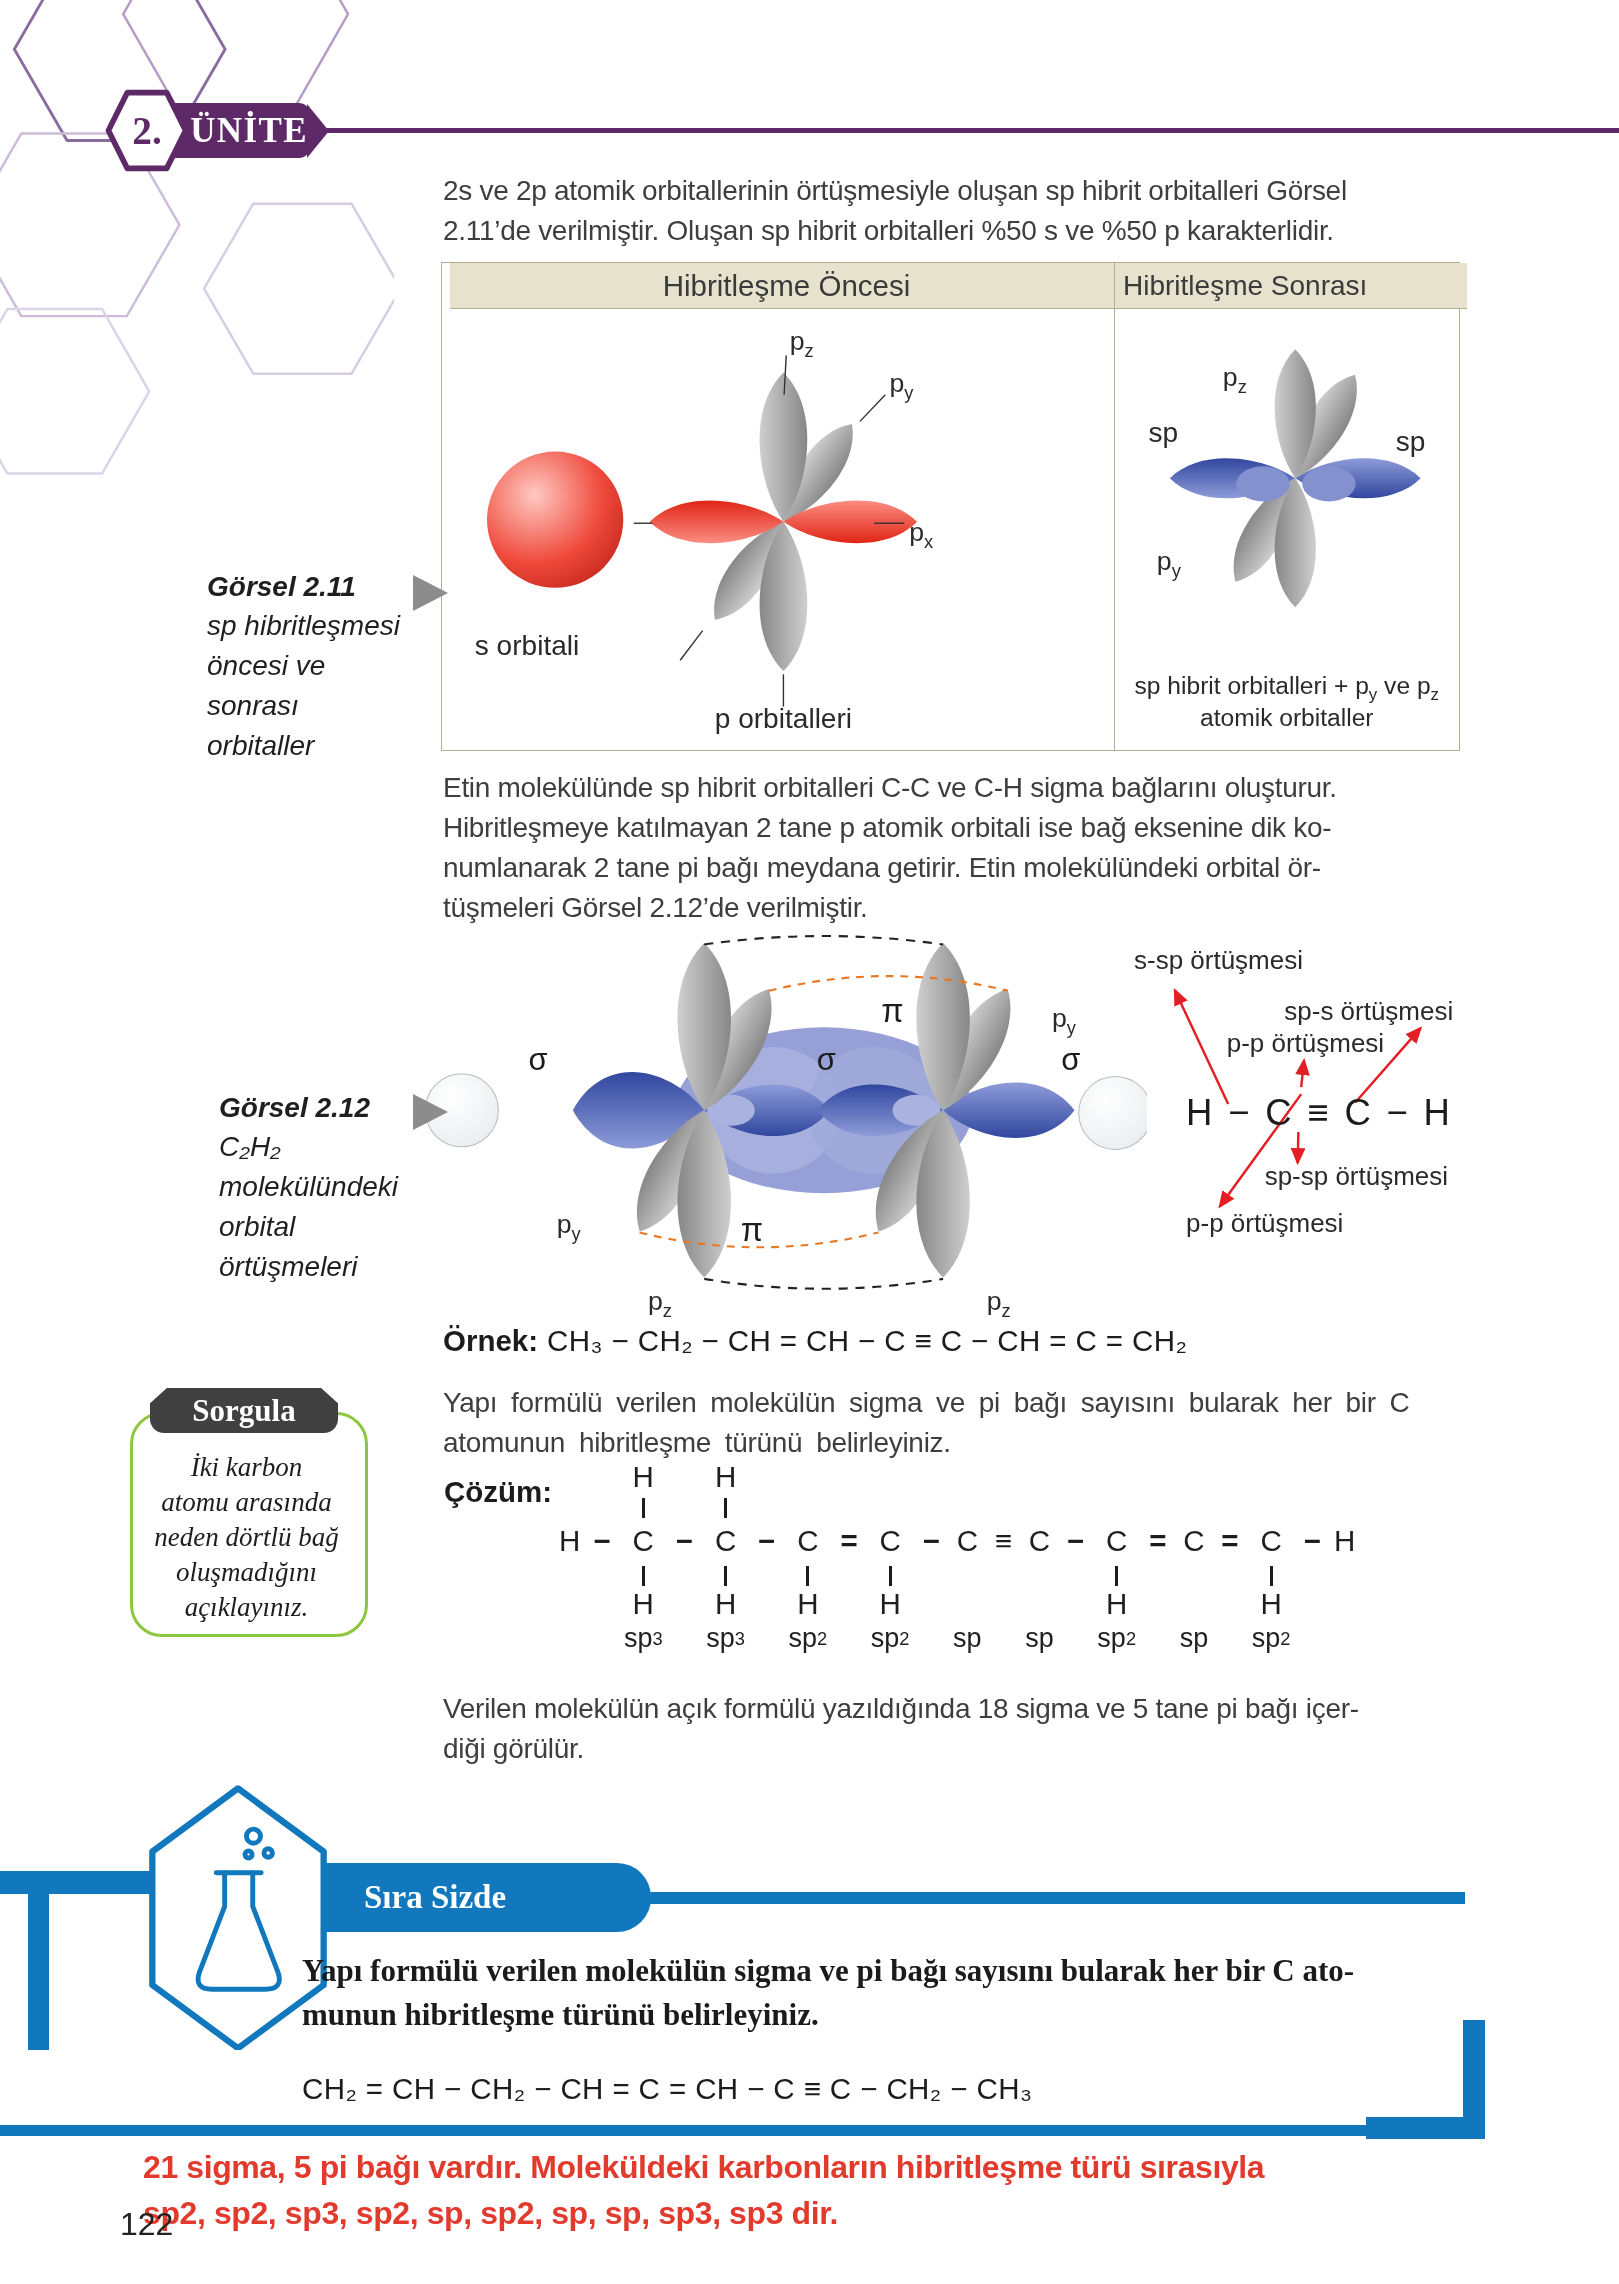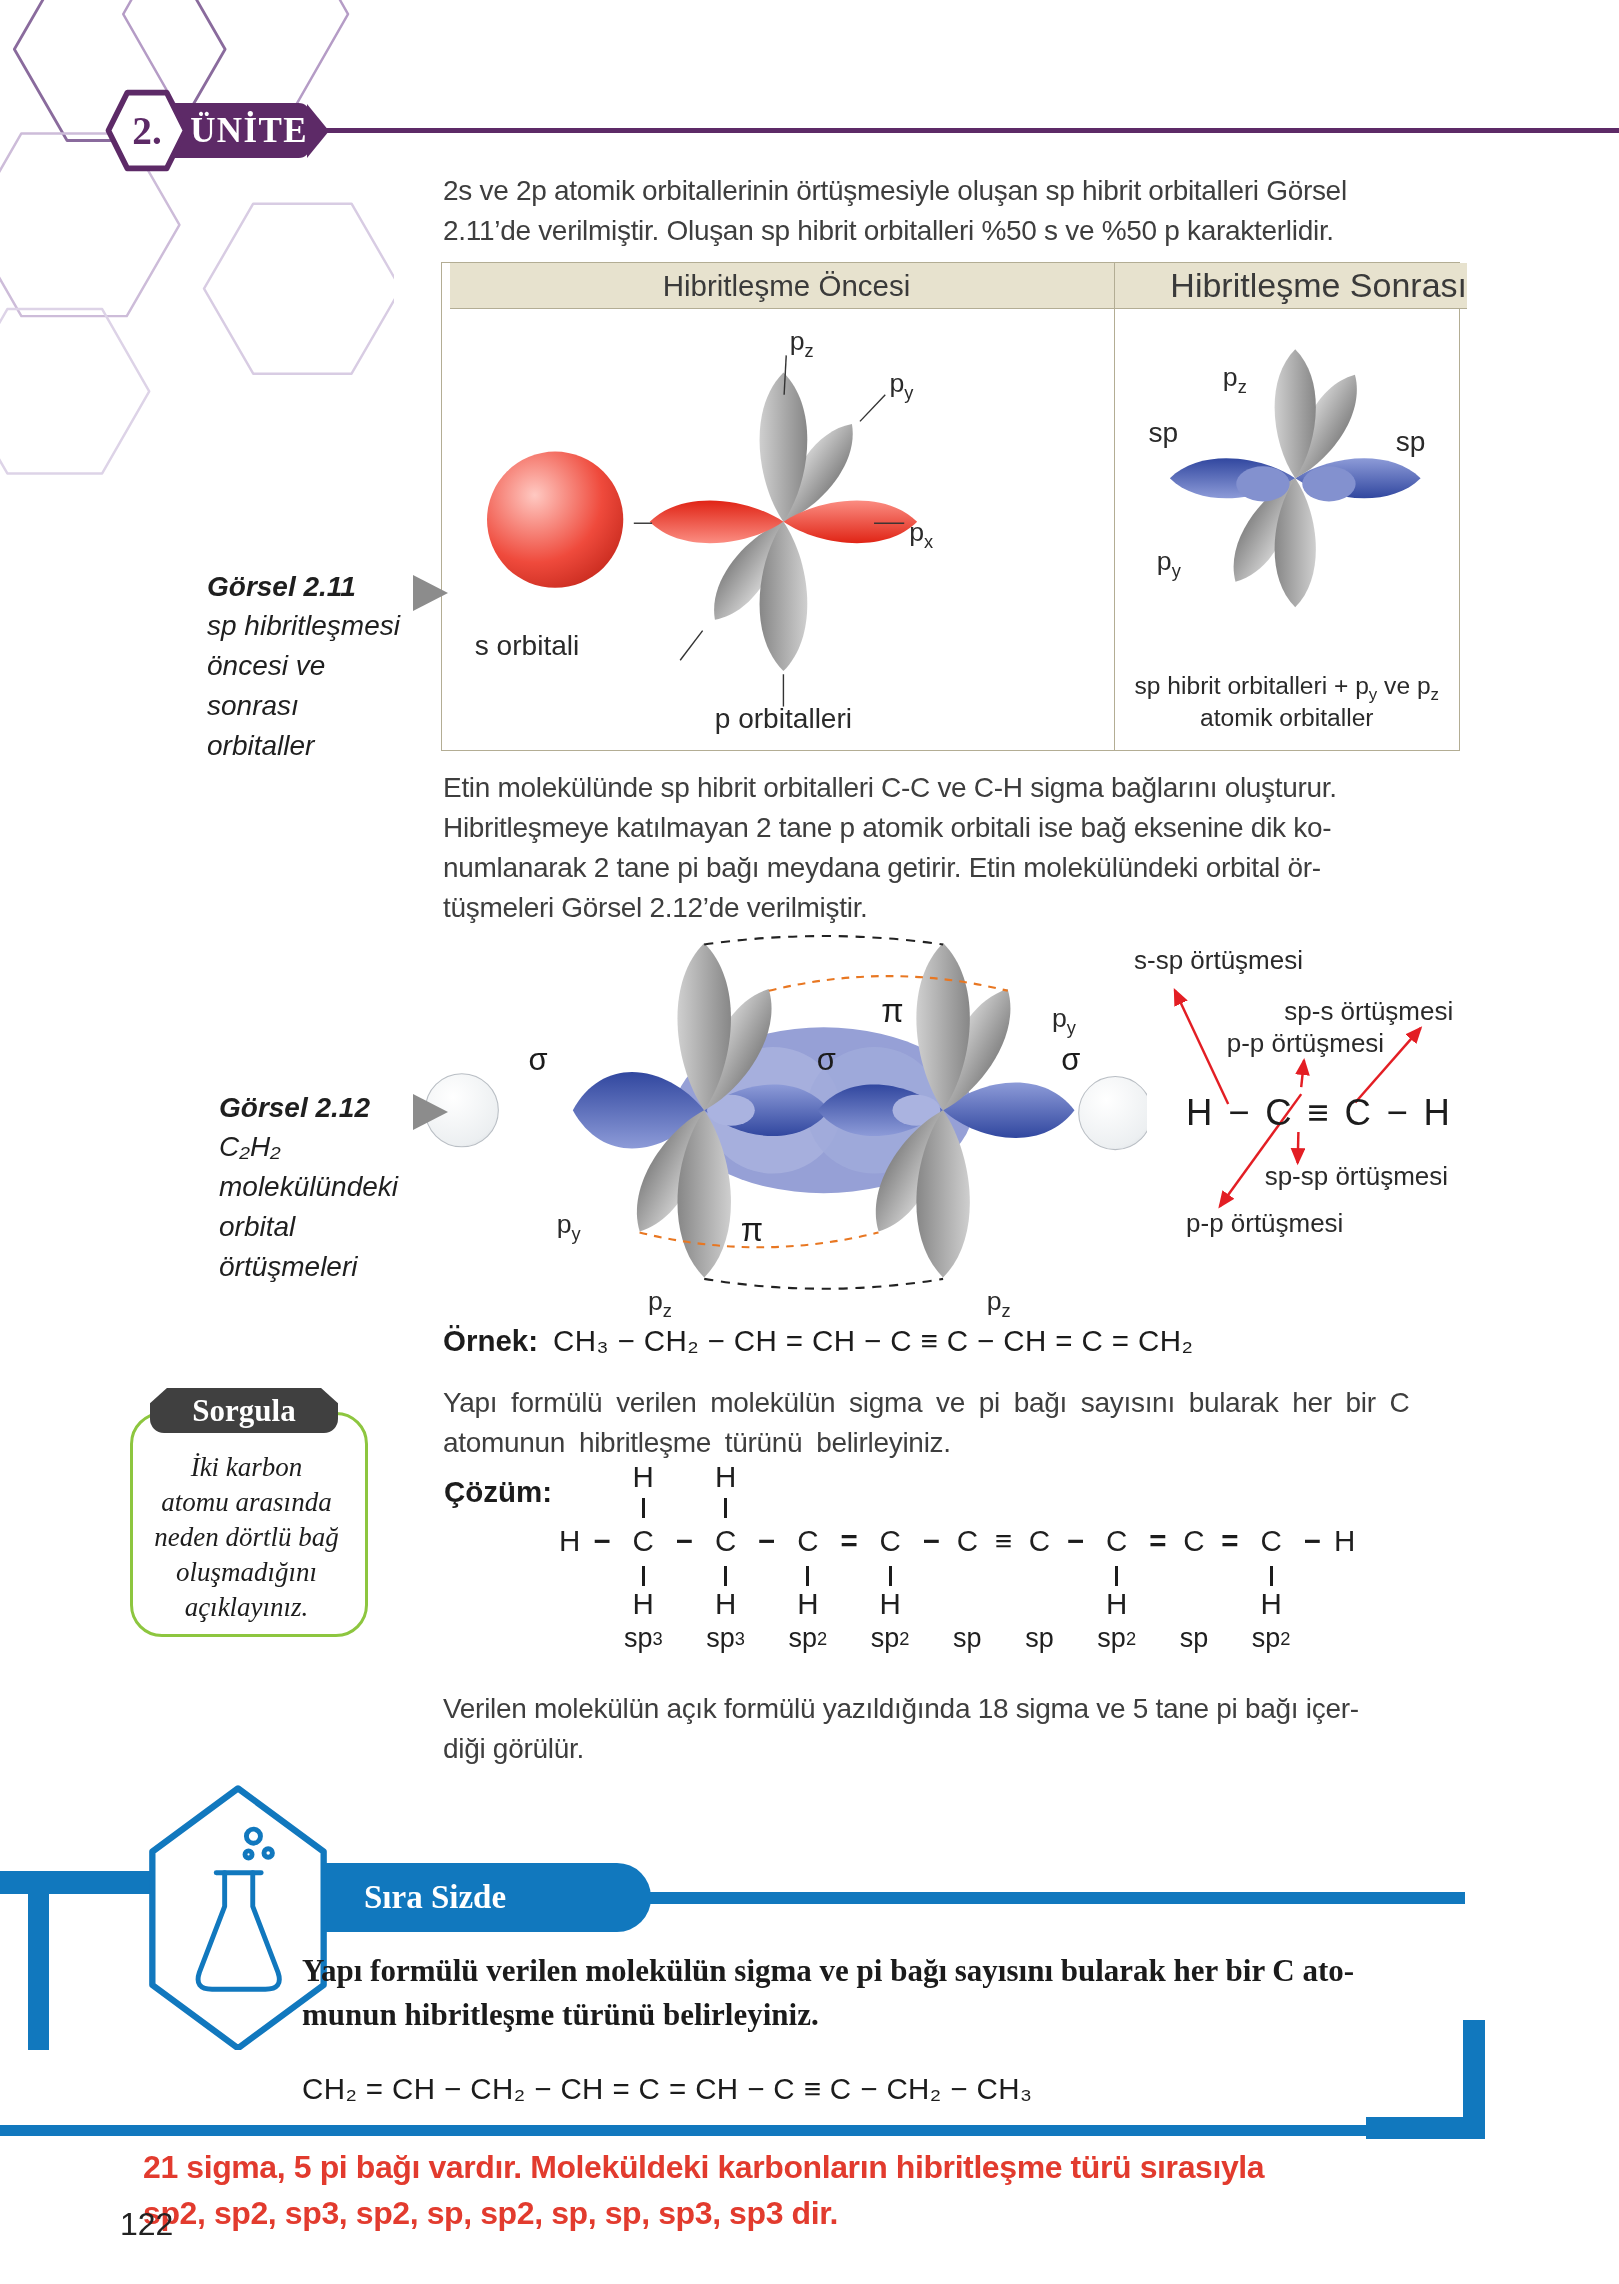--- a/index.html
+++ b/index.html
@@ -21,35 +21,35 @@
   .para{font-size:28px;line-height:40px;letter-spacing:-0.3px;color:#3e3e3e;}
   #p1{left:443px;top:171px;width:1040px;}
   #p2{left:443px;top:768px;width:1040px;}
   #ornek-question{left:443px;top:1383px;width:1047px;word-spacing:6.3px;}
   #cozum-note{left:443px;top:1689px;width:1047px;}
 
   
   .otable{left:441px;top:262px;width:1019px;height:489px;border:1.4px solid #b3ad94;box-sizing:border-box;background:#fff;}
   .ot-head{position:absolute;left:8px;top:0;width:100%;height:46px;background:#e7e2ce;border-bottom:1.4px solid #b3ad94;box-sizing:border-box;display:flex;}
   .ot-h1{width:673px;text-align:center;line-height:45px;font-size:29.5px;color:#3a3a3a;}
-  .ot-h2{flex:1;text-align:right;line-height:45px;font-size:34px;color:#3a3a3a;}
+  .ot-h2{flex:1;text-align:left;line-height:45px;font-size:28px;color:#3a3a3a;}
   .ot-div{position:absolute;left:672px;top:0;width:1.4px;height:100%;background:#b3ad94;}
 
   
   .fig-label .g-title{font-size:28px;font-weight:bold;font-style:italic;color:#1f1f1f;line-height:39px;}
   .fig-label .g-cap{font-size:28px;font-style:italic;color:#1f1f1f;line-height:40px;}
   #g211-label{left:207px;top:567px;width:197px;}
   #g212-label{left:219px;top:1088px;width:204px;}
   .pointer{width:0;height:0;border-left:35px solid #8c8c8c;border-top:18.3px solid transparent;border-bottom:18.3px solid transparent;}
   #ptr211{left:413px;top:575px;}
   #ptr212{left:413px;top:1094px;}
 
   
   #ornek-row{left:443px;top:1324px;font-size:29.5px;color:#1c1c1c;}
-  #ornek-row .lbl{font-weight:bold;color:#1c1c1c;margin-right:15px;}
+  #ornek-row .lbl{font-weight:bold;color:#1c1c1c;margin-right:9px;}
   .chemline{letter-spacing:0.4px;}
 
   
   #sorgula-box{left:130px;top:1412px;width:232px;height:219px;border:3.5px solid #8dc63f;border-radius:32px;background:#fff;}
   #sorgula-pill{left:150px;top:1388px;width:188px;height:45px;background:#404040;border-radius:14px;
                 clip-path:polygon(9% 0,91% 0,100% 34%,100% 100%,0 100%,0 34%);
                 display:flex;align-items:center;justify-content:center;}
   #sorgula-pill span{font-family:"Liberation Serif","DejaVu Serif",serif;font-weight:bold;color:#fff;font-size:31px;}
   #sorgula-text{left:136px;top:1450px;width:221px;text-align:center;font-family:"Liberation Serif","DejaVu Serif",serif;
                 font-style:italic;font-size:27px;line-height:35px;color:#1d1d1d;}

